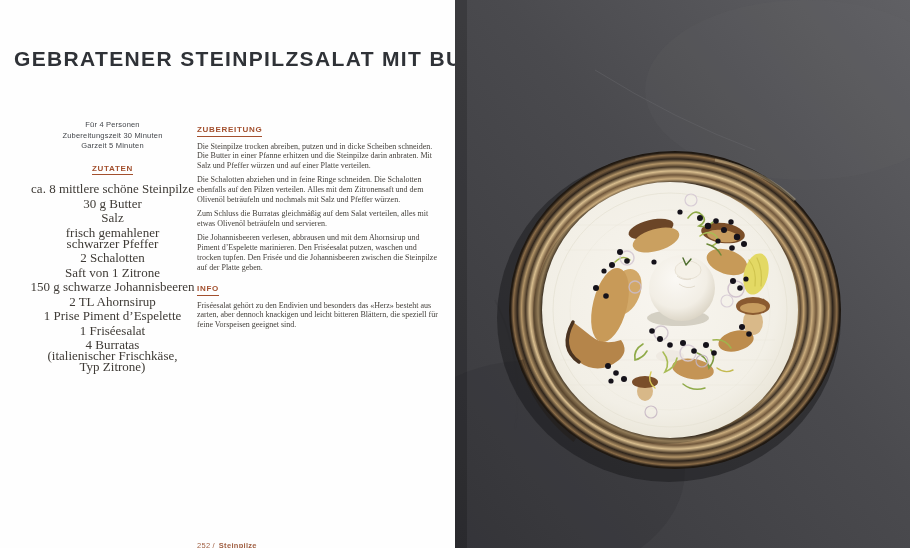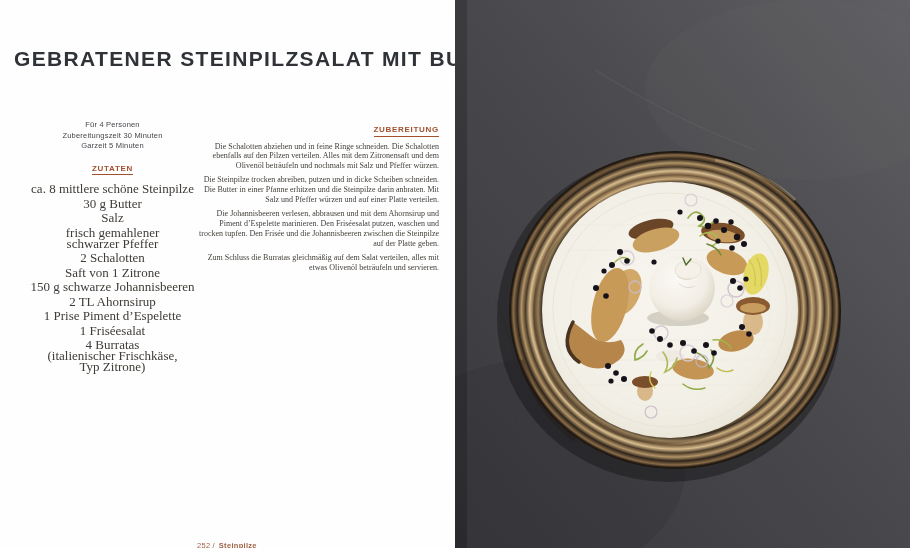--- a/index.html
+++ b/index.html
@@ -16,21 +16,21 @@
 
   .col-left{position:absolute;left:30px;top:120px;width:165px;text-align:center;}
   .meta{font-size:7.5px;line-height:10.5px;color:#43464b;letter-spacing:.2px;}
   .sec-heading{display:inline-block;margin-top:12px;font-size:8px;font-weight:bold;
     letter-spacing:.7px;color:var(--accent);border-bottom:1px solid var(--accent);
     padding-bottom:1.5px;}
   .ingredients{margin-top:8px;font-family:Liberation Serif, serif;font-size:13px;
     line-height:11px;color:#3f3b36;}
   .ingredient{margin-bottom:3.5px;}
 
-  .col-right{position:absolute;left:197px;top:118px;width:242px;text-align:right;}
+  .col-right{position:absolute;left:197px;top:118px;width:242px;text-align:left;}
   .col-right .sec-heading{margin-top:0;}
   .prep-paragraphs{margin-top:5px;}
   .body-par{margin:0 0 4.5px 0;font-family:"Liberation Serif",serif;font-size:8px;
     line-height:9.8px;color:var(--body);}
   .info-block .sec-heading{margin-top:3px;}
   .info-text{margin-top:5px;}
 
   .footer{position:absolute;left:197px;top:541px;font-size:7.5px;color:var(--footer);
     letter-spacing:.3px;}
   .footer .chap{font-weight:bold;margin-left:2px;}
@@ -90,25 +90,29 @@
             <div>4 Burratas</div>
             <div>(italienischer Frischkäse,</div>
             <div>Typ Zitrone)</div>
           </div>
         </div>
     </div>
 
     <div class="col-right">
       <div class="sec-heading">ZUBEREITUNG</div>
       <div class="prep-paragraphs">
+          <p class="body-par">Die Steinpilze trocken abreiben, putzen und in dicke Scheiben schneiden. Die Butter in einer Pfanne erhitzen und die Steinpilze darin anbraten. Mit Salz und Pfeffer würzen und auf einer Platte verteilen.</p>
           <p class="body-par">Die Schalotten abziehen und in feine Ringe schneiden. Die Schalotten ebenfalls auf den Pilzen verteilen. Alles mit dem Zitronensaft und dem Olivenöl beträufeln und nochmals mit Salz und Pfeffer würzen.</p>
-          <p class="body-par">Die Steinpilze trocken abreiben, putzen und in dicke Scheiben schneiden. Die Butter in einer Pfanne erhitzen und die Steinpilze darin anbraten. Mit Salz und Pfeffer würzen und auf einer Platte verteilen.</p>
+          <p class="body-par">Zum Schluss die Burratas gleichmäßig auf dem Salat verteilen, alles mit etwas Olivenöl beträufeln und servieren.</p>
           <p class="body-par">Die Johannisbeeren verlesen, abbrausen und mit dem Ahornsirup und Piment d’Espelette marinieren. Den Friséesalat putzen, waschen und trocken tupfen. Den Frisée und die Johannisbeeren zwischen die Steinpilze auf der Platte geben.</p>
-          <p class="body-par">Zum Schluss die Burratas gleichmäßig auf dem Salat verteilen, alles mit etwas Olivenöl beträufeln und servieren.</p>
         </div>
+      <div class="info-block">
+        <div class="sec-heading">INFO</div>
+        <p class="body-par info-text">Friséesalat gehört zu den Endivien und besonders das «Herz» besteht aus zarten, aber dennoch knackigen und leicht bitteren Blättern, die speziell für feine Vorspeisen geeignet sind.</p>
+      </div>
     </div>
 
     <div class="footer">
       <span>252</span><span class="sep">/</span><span class="chap">Steinpilze</span>
     </div>
   </div>
 
   <div class="page-right">
     <svg width="455" height="548" viewBox="0 0 455 548">
       <defs>

